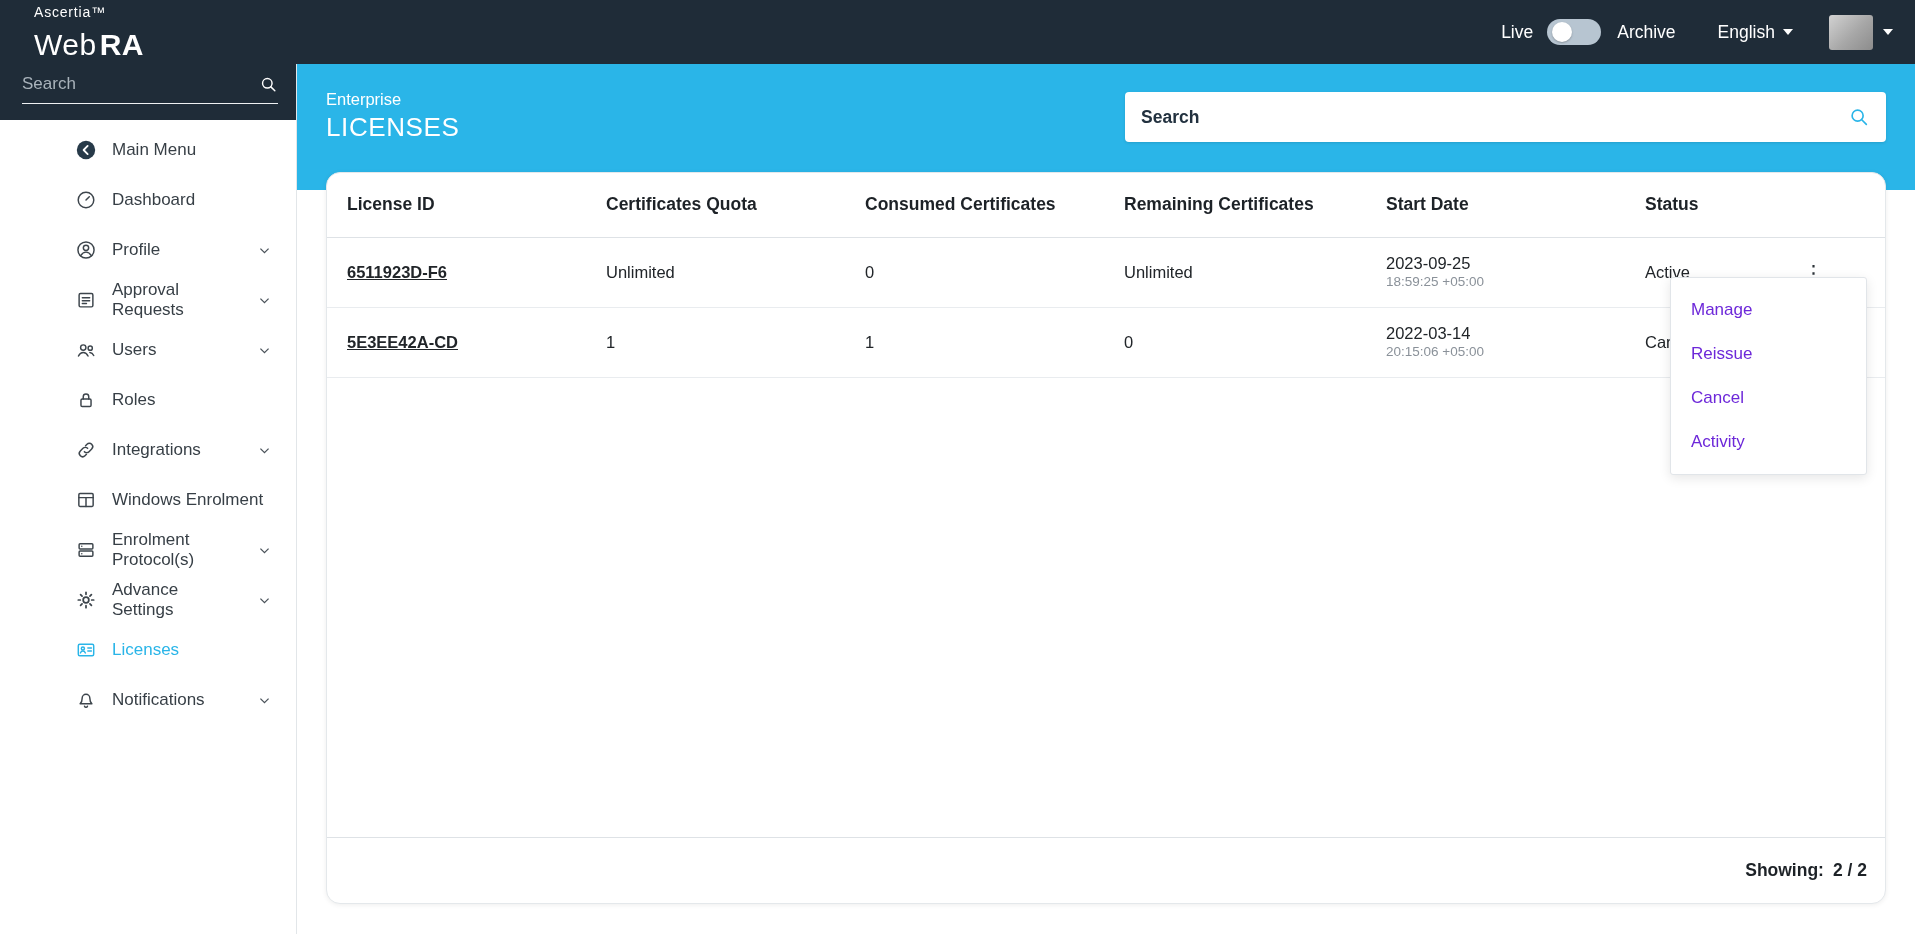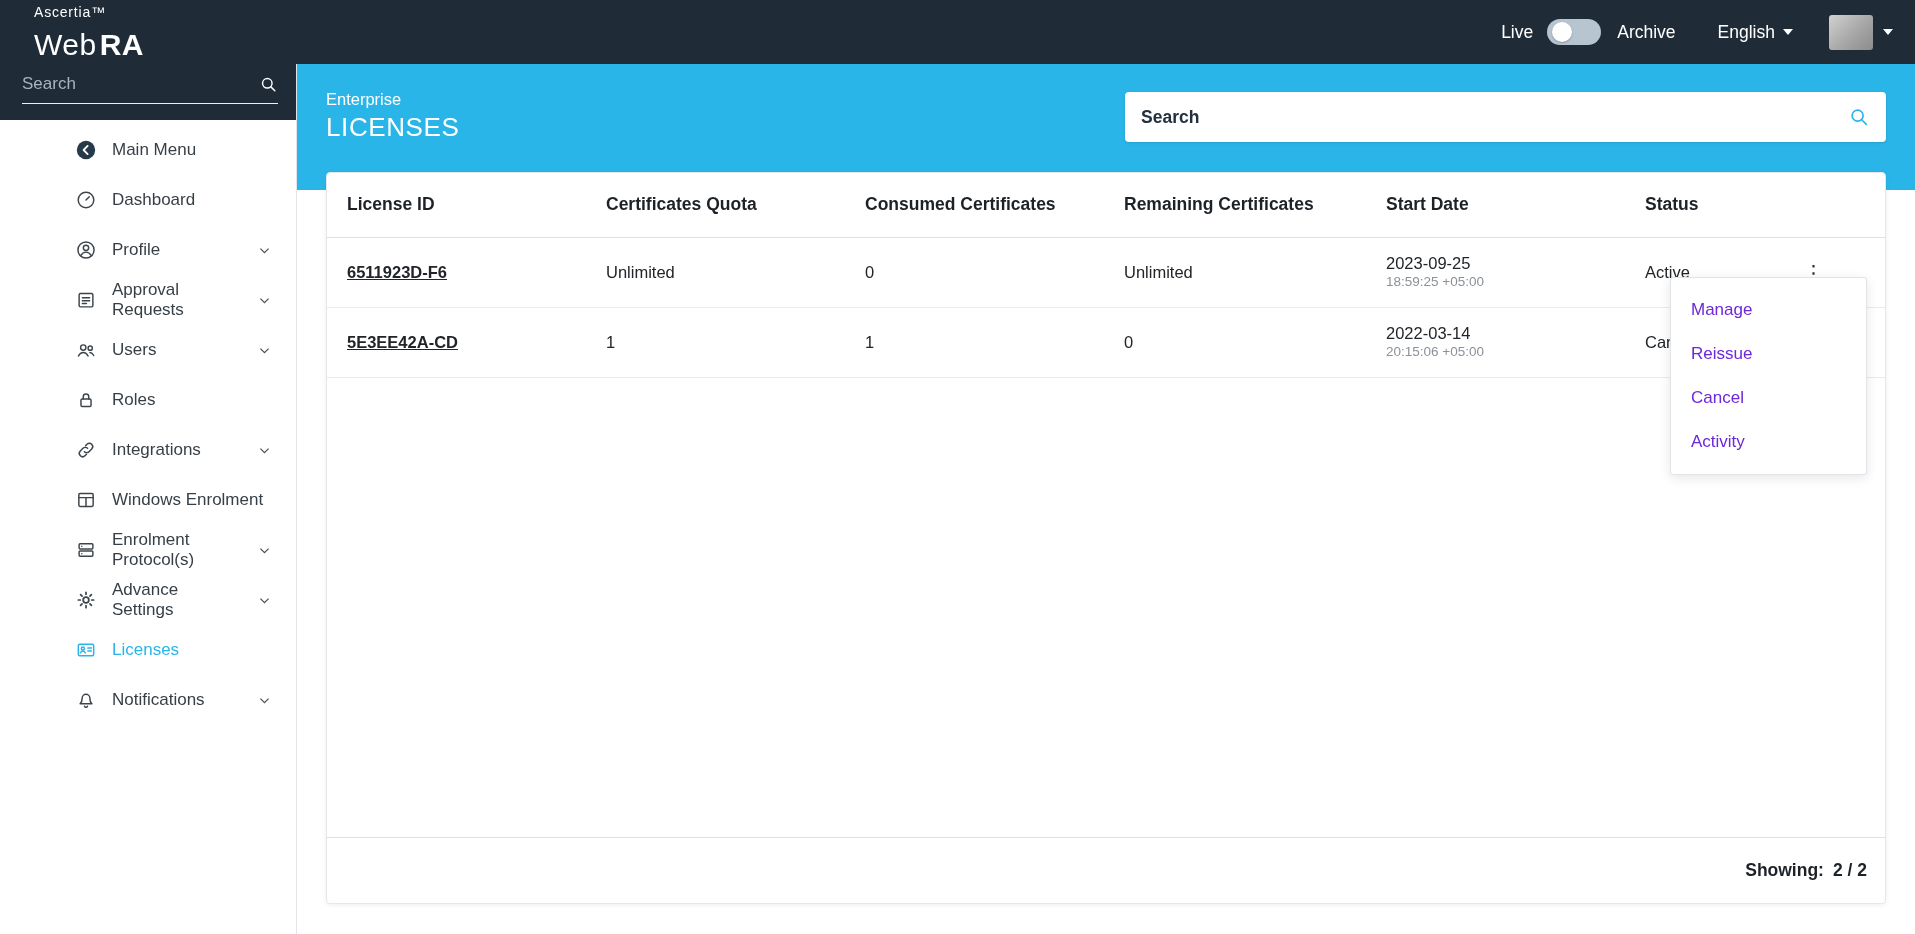--- a/index.html
+++ b/index.html
@@ -52,21 +52,21 @@
   .band-eyebrow { font-size:16.5px; margin-bottom:3px; }
   .band-title { font-size:26px; letter-spacing:.6px; }
   .band-search { width:761px; height:50px; background:#fff; border-radius:4px; margin-top:2px;
                  display:flex; align-items:center; padding:0 16px 0 16px; box-shadow:0 1px 3px rgba(0,0,0,.12); }
   .band-search input { flex:1; border:none; outline:none; font-size:17.5px; color:#1f2c38; font-family:inherit; }
   .band-search input::placeholder { color:#22313f; font-weight:600; }
   .band-search .mag { display:inline-flex; cursor:pointer; }
 
   
   .card { position:relative; z-index:2; width:1560px; height:732px; margin:-18px 0 0 29px;
-          background:#fff; border:1px solid #e4e8eb; border-radius:4px; box-shadow:0 1px 5px rgba(0,0,0,.07);
+          background:#fff; border:1px solid #e4e8eb; border-radius:14px; box-shadow:0 1px 5px rgba(0,0,0,.07);
           display:flex; flex-direction:column; }
   table.lic { border-collapse:collapse; table-layout:fixed; width:100%; }
   table.lic th, table.lic td { text-align:left; padding:0; vertical-align:middle; }
   table.lic th:first-child, table.lic td:first-child { padding-left:20px; }
   thead tr { height:64px; border-bottom:1px solid #dee2e6; }
   thead th { font-size:17.5px; font-weight:700; color:#1d2227; }
   tbody tr { height:70px; border-bottom:1px solid #e9ecef; }
   tbody td { font-size:16.5px; color:#212529; }
   a.lic-link { color:#212529; font-weight:600; text-decoration:underline; cursor:pointer; }
   .date-main { font-size:16.5px; line-height:20px; }

